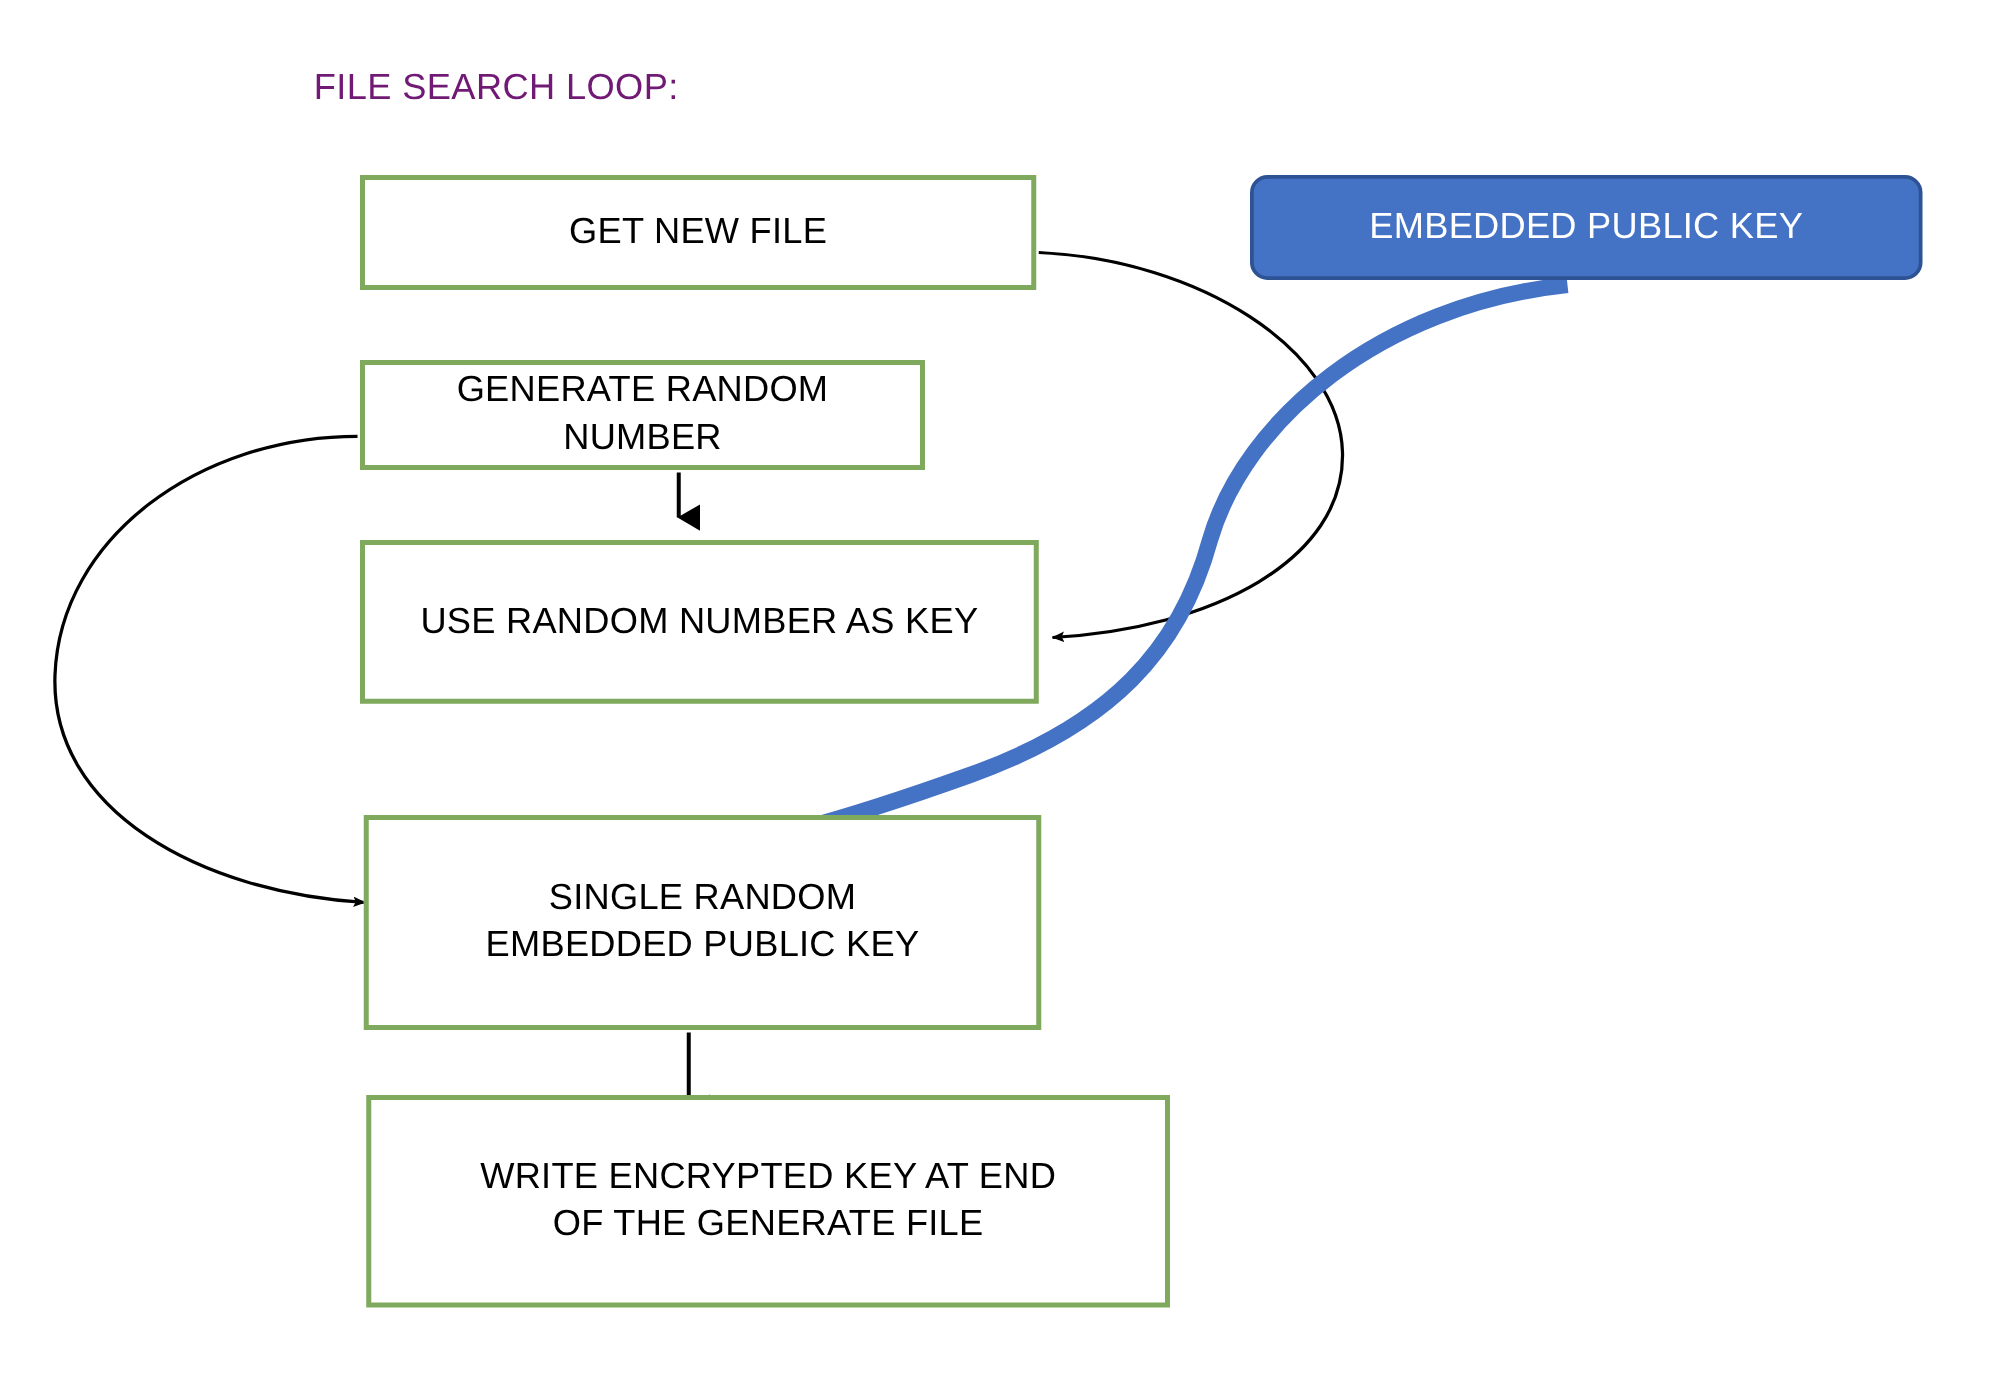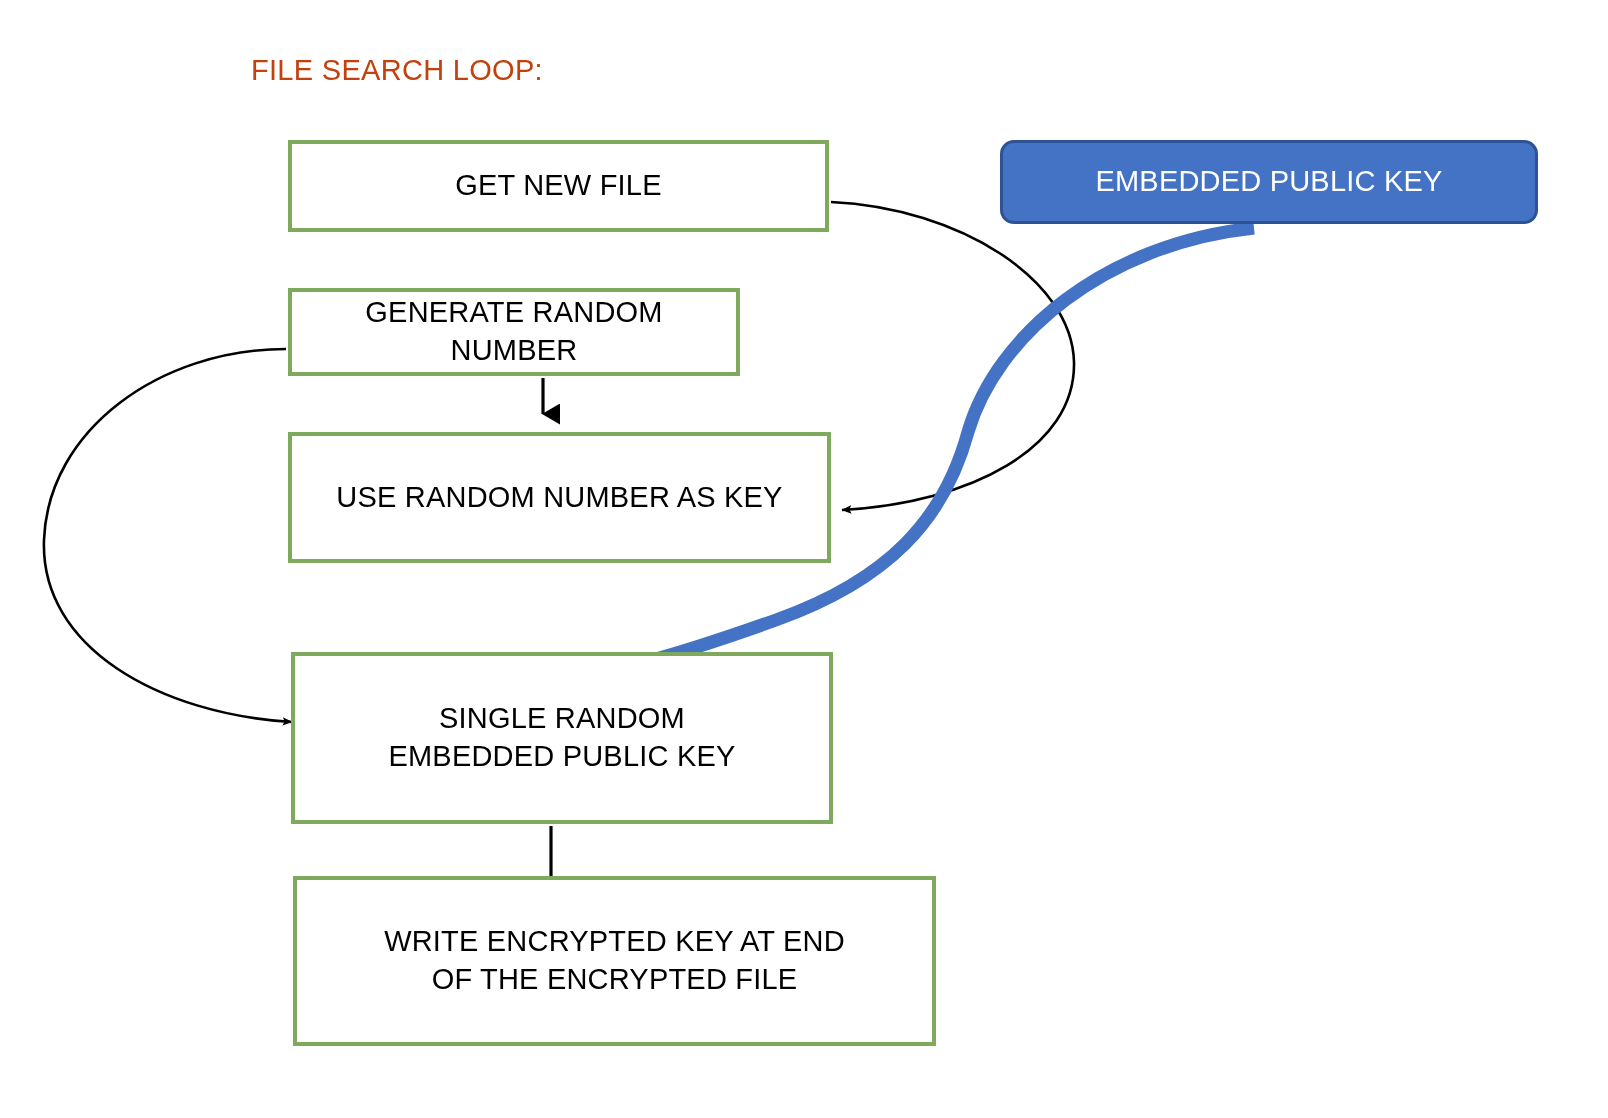--- a/index.html
+++ b/index.html
@@ -44,21 +44,21 @@
   }
   .key-box {
     background: #4472C4;
     border: 3px solid #2E5395;
     border-radius: 14px;
     color: #ffffff;
     font-size: 29px;
   }
   .section-title {
     position: absolute;
-    color: #c2410c;
+    color: #701a75;
     font-size: 29px;
     letter-spacing: 0.3px;
     white-space: nowrap;
   }
 </style>
 </head>
 <body>
 
 <div id="canvas">
 
@@ -105,21 +105,21 @@
   <div class="node proc-box" style="left:291px; top:652px; width:542px; height:172px;">
     <div>
       <div>SINGLE RANDOM</div>
       <div>EMBEDDED PUBLIC KEY</div>
     </div>
   </div>
 
   <div class="node proc-box" style="left:293px; top:876px; width:643px; height:170px;">
     <div>
       <div>WRITE ENCRYPTED KEY AT END</div>
-      <div>OF THE ENCRYPTED FILE</div>
+      <div>OF THE GENERATE FILE</div>
     </div>
   </div>
 
   <div class="node key-box" style="left:1000px; top:140px; width:538px; height:84px;">
     <span>EMBEDDED PUBLIC KEY</span>
   </div>
 
 </div>
 
 </body></html>

